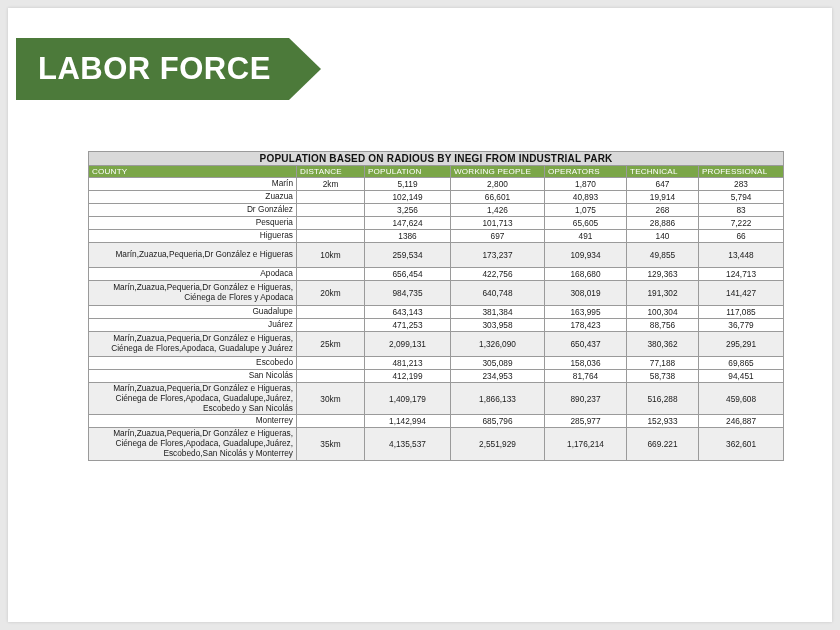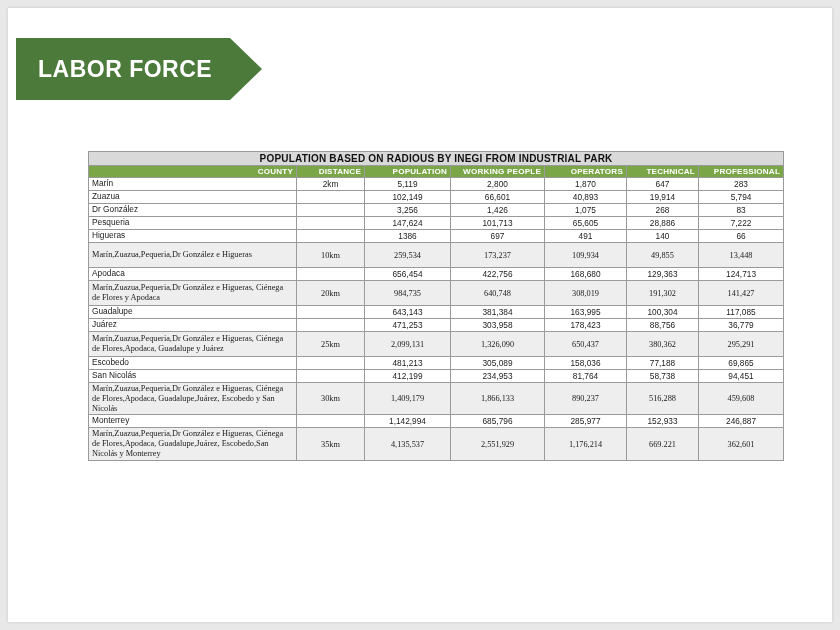--- a/index.html
+++ b/index.html
@@ -41,21 +41,21 @@
   }
   .banner-arrow {
     width: 0;
     height: 0;
     border-top: 31px solid transparent;
     border-bottom: 31px solid transparent;
     border-left: 32px solid #4c7a3a;
   }
   .banner-title {
     color: #ffffff;
-    font-size: 23px;
+    font-size: 31px;
     font-weight: bold;
     letter-spacing: 0.5px;
     font-family: "Liberation Sans", sans-serif;
   }
 
   
   .table-wrap {
     position: absolute;
     left: 80px;
     top: 143px;
@@ -78,46 +78,45 @@
     text-align: center;
     font-weight: bold;
     font-size: 10px;
     letter-spacing: 0.2px;
     padding: 4px 0;
     color: #111;
   }
   .hdr th {
     background: #7ba648;
     color: #ffffff;
-    font-weight: bold;
+    font-weight: normal;
     font-size: 8.1px;
-    text-align: right;
+    text-align: left;
     padding: 3px 0;
     letter-spacing: 0.2px;
   }
   td.county {
-    text-align: left;
+    text-align: right;
     padding-left: 5px;
     line-height: 1.18;
   }
   td.num {
     text-align: center;
   }
   td.dist {
     text-align: center;
   }
   tr.zebra td {
     background: #eeeeee;
   }
   tr.plain td {
     background: #ffffff;
   }
   .r-tall td {
     height: 22px;
-    font-family: Liberation Serif, serif;
   }
 </style>
 </head>
 <body>
 
 <div class="slide">
 
   <div class="banner-wrap">
     <div class="banner-body">
       <span class="banner-title">LABOR FORCE</span>

